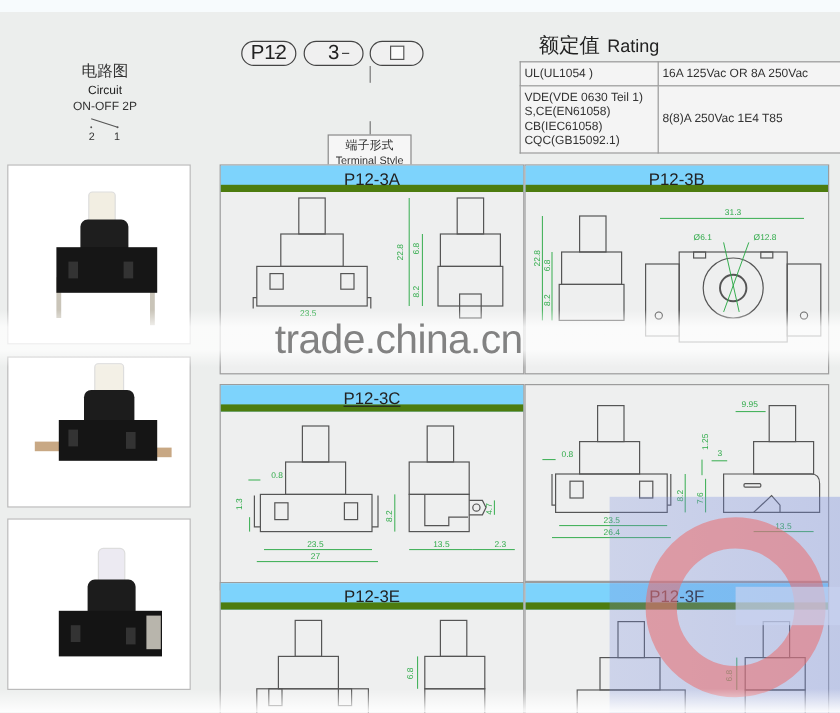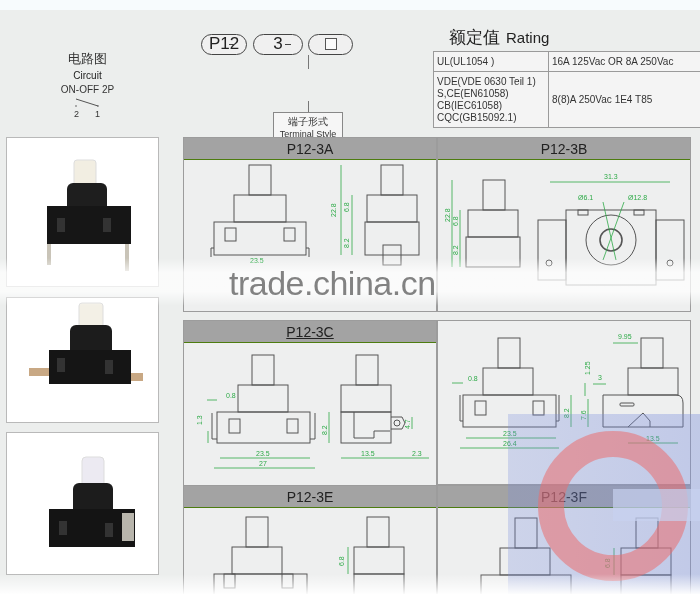--- a/index.html
+++ b/index.html
@@ -57,22 +57,22 @@
   }
   .rating-table td { border: 1px solid #9a9a9a; padding: 2px 3px; background: #f4f4f4; vertical-align: middle; line-height: 12px; }
   .rating-table td.c1 { width: 115px; }
 
   
   .grid { position: absolute; left: 183px; top: 137px; width: 512px; }
   .cell {
     position: absolute; width: 254px; border: 1px solid #9c9c9c; background: #eeefef;
   }
   .cell .hdr {
-    height: 22px; border-bottom: 1px solid #4d7c0f; text-align: center; font-size: 14px;
-    line-height: 22px; color: #222; background: #a3a3a3;
+    height: 22px; border-bottom: 6px solid #4d7c0f; text-align: center; font-size: 14px;
+    line-height: 22px; color: #222; background: #7dd3fc;
   }
   .cell svg { display: block; }
 
   .wm-text {
     position: absolute; left: 229px; top: 264px; font-size: 34px; color: #6e6e6e;
     letter-spacing: -0.5px; opacity: 0.85;
   }
   .wm-band {
     position: absolute; left: 0; top: 258px; width: 700px; height: 48px;
     background: linear-gradient(180deg, rgba(255,255,255,0) 0%, rgba(255,255,255,0.75) 30%, rgba(255,255,255,0.75) 70%, rgba(255,255,255,0) 100%);

